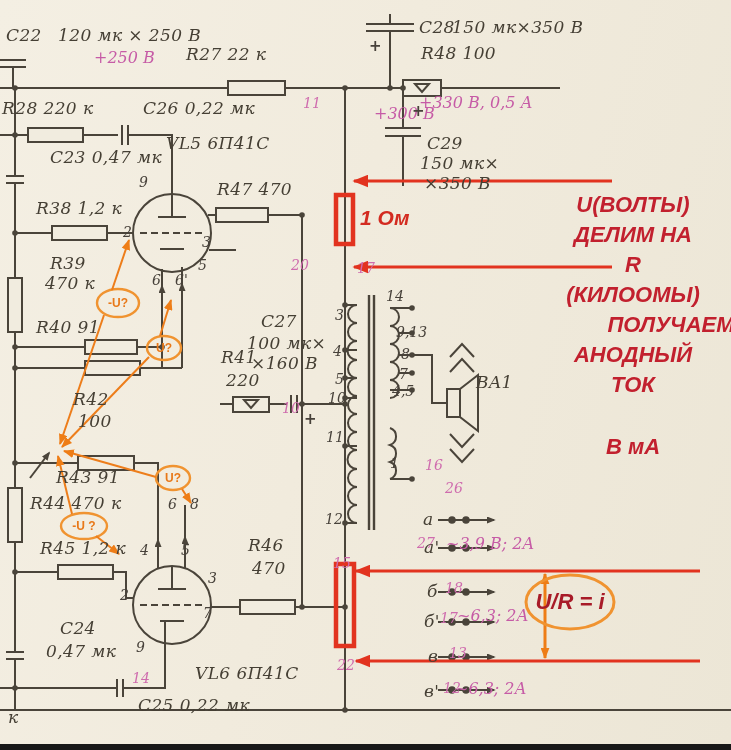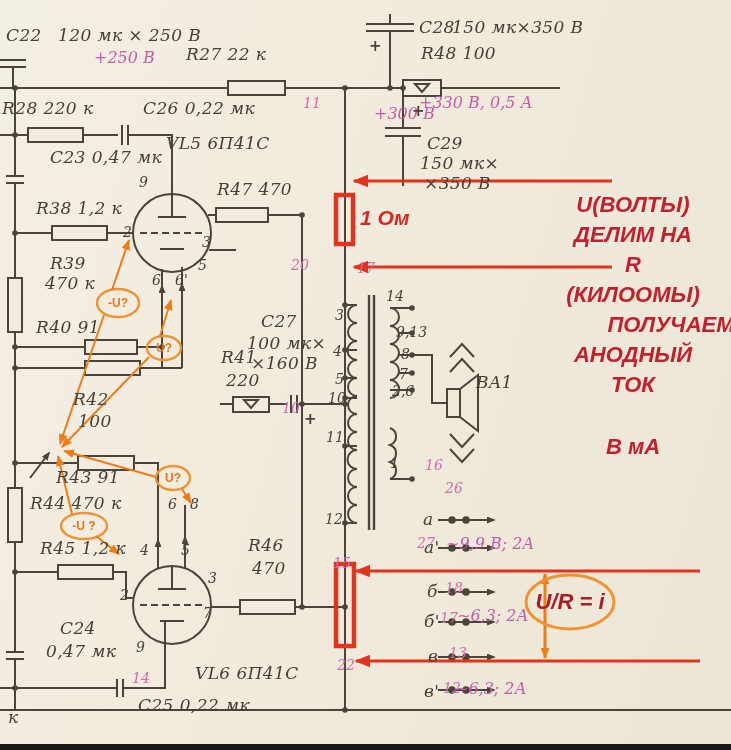--- a/index.html
+++ b/index.html
@@ -251,42 +251,42 @@
       <span class="lbl ink" style="left: 261px; top: 313px;">C27</span>
       <span class="lbl ink-sm" style="left: 396px; top: 325px;">9,13</span>
       <span class="lbl ink" style="left: 247px; top: 335px;">100 мк×</span>
       <span class="lbl ink-sm" style="left: 401px; top: 347px;">8</span>
       <span class="lbl ink-sm" style="left: 333px; top: 344px;">4</span>
       <span class="lbl ink" style="left: 221px; top: 349px;">R41</span>
       <span class="lbl ink" style="left: 251px; top: 355px;">×160 В</span>
       <span class="lbl ink-sm" style="left: 399px; top: 367px;">7</span>
       <span class="lbl ink-sm" style="left: 335px; top: 372px;">5</span>
       <span class="lbl ink" style="left: 226px; top: 372px;">220</span>
-      <span class="lbl ink-sm" style="left: 392px; top: 384px;">2,6</span>
+      <span class="lbl ink-sm" style="left: 392px; top: 384px;">4,5</span>
       <span class="lbl ink-sm" style="left: 328px; top: 391px;">10</span>
       <span class="lbl ink" style="left: 73px; top: 391px;">R42</span>
       <span class="lbl pink-sm" style="left: 282px; top: 401px;">10</span>
       <span class="lbl ink" style="left: 78px; top: 413px;">100</span>
       <span class="lbl ink-sm" style="left: 326px; top: 430px;">11</span>
       <span class="lbl ink-sm" style="left: 390px; top: 456px;">1</span>
       <span class="lbl pink-sm" style="left: 425px; top: 458px;">16</span>
       <span class="lbl ink" style="left: 56px; top: 469px;">R43  91</span>
       <span class="lbl pink-sm" style="left: 445px; top: 481px;">26</span>
       <span class="lbl ink" style="left: 30px; top: 495px;">R44   470 к</span>
       <span class="lbl ink-sm" style="left: 168px; top: 497px;">6</span>
       <span class="lbl ink-sm" style="left: 190px; top: 497px;">8</span>
       <span class="lbl ink-sm" style="left: 325px; top: 512px;">12</span>
       <span class="lbl ink" style="left: 423px; top: 511px;">a</span>
       <span class="lbl ink" style="left: 40px; top: 540px;">R45  1,2 к</span>
       <span class="lbl ink-sm" style="left: 140px; top: 543px;">4</span>
       <span class="lbl ink-sm" style="left: 181px; top: 543px;">5</span>
       <span class="lbl ink" style="left: 248px; top: 537px;">R46</span>
       <span class="lbl pink-sm" style="left: 417px; top: 536px;">27</span>
       <span class="lbl ink" style="left: 424px; top: 539px;">a'</span>
-      <span class="lbl pink" style="left: 446px; top: 536px;">~9,9 В; 2А</span>
+      <span class="lbl pink" style="left: 446px; top: 536px;">~3,9 В; 2А</span>
       <span class="lbl pink-sm" style="left: 333px; top: 556px;">15</span>
       <span class="lbl ink" style="left: 252px; top: 560px;">470</span>
       <span class="lbl ink-sm" style="left: 208px; top: 571px;">3</span>
       <span class="lbl pink-sm" style="left: 445px; top: 581px;">18</span>
       <span class="lbl ink" style="left: 427px; top: 583px;">б</span>
       <span class="lbl ink-sm" style="left: 120px; top: 588px;">2</span>
       <span class="lbl ink-sm" style="left: 203px; top: 606px;">7</span>
       <span class="lbl pink-sm" style="left: 440px; top: 611px;">17</span>
       <span class="lbl pink" style="left: 457px; top: 608px;">~6,3; 2А</span>
       <span class="lbl ink" style="left: 424px; top: 613px;">б'</span>

